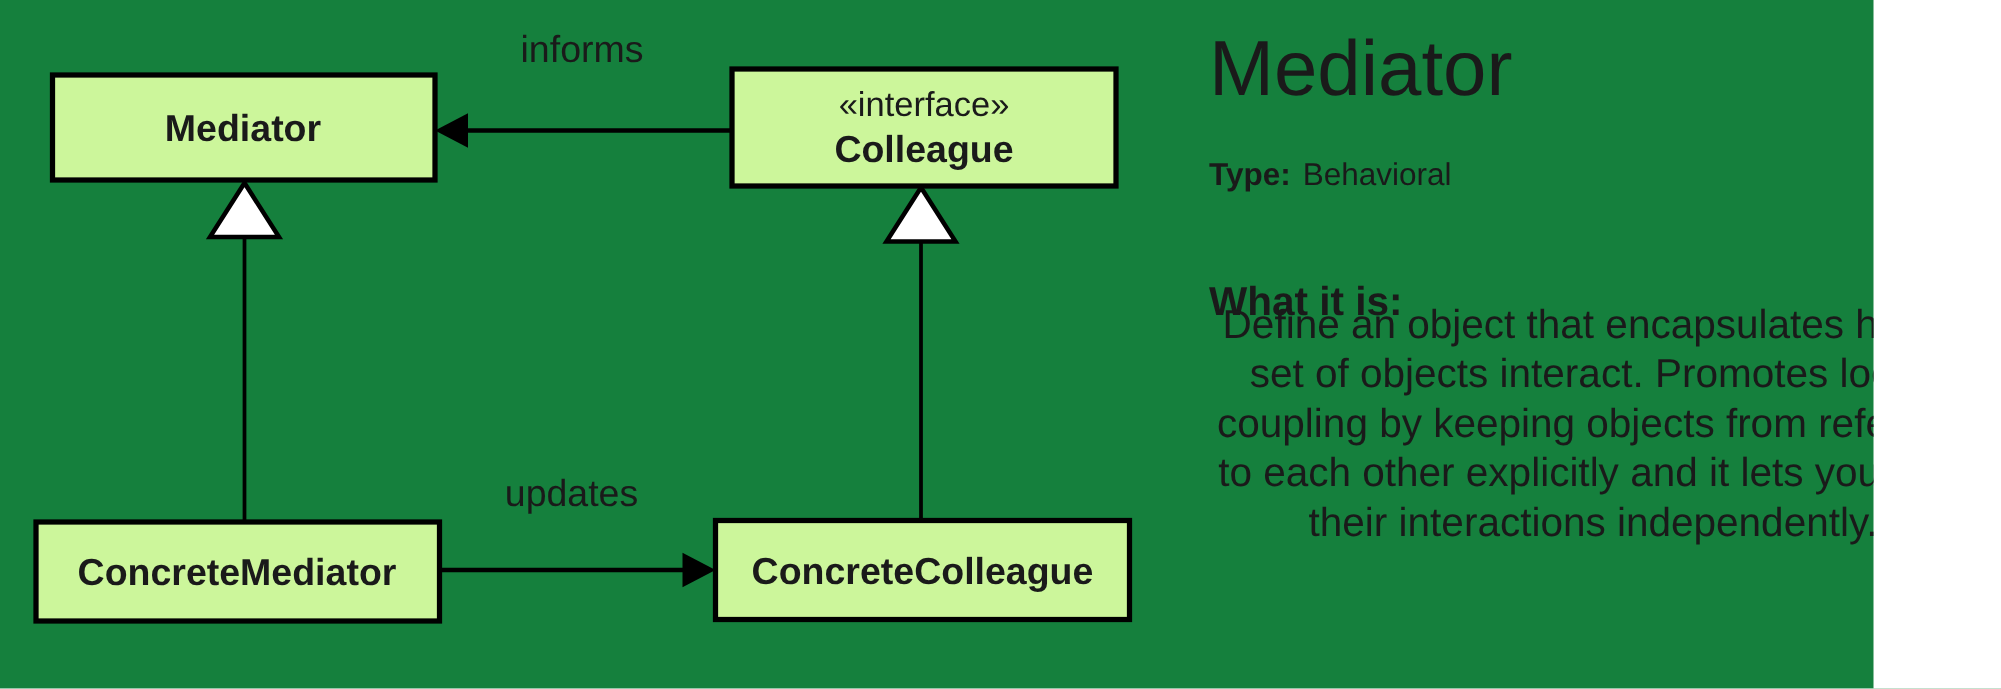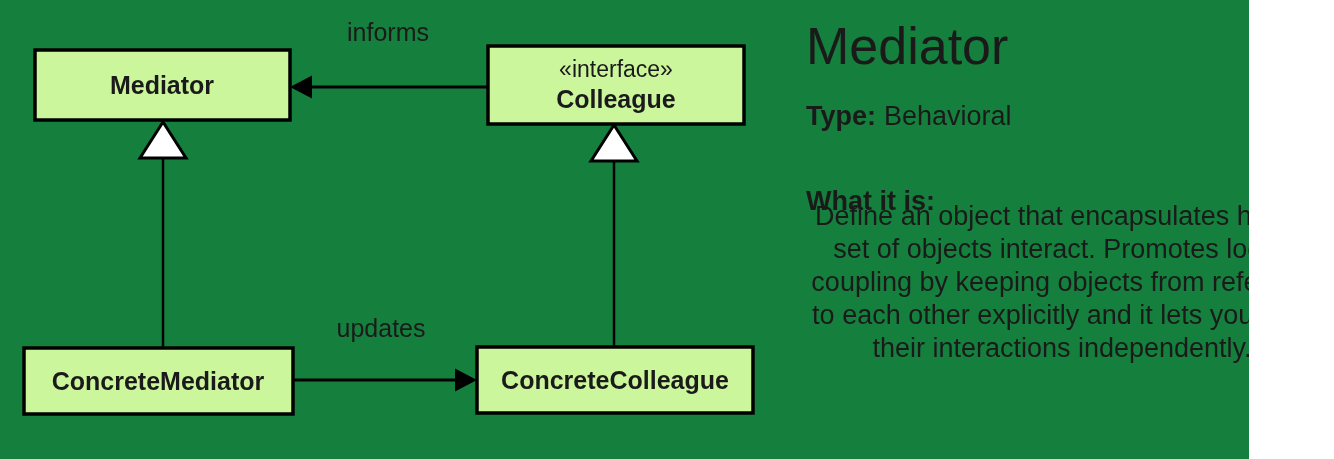--- a/index.html
+++ b/index.html
@@ -49,21 +49,21 @@
     top: 18px;
     font-size: 52px;
     font-weight: normal;
     line-height: 1.1;
     letter-spacing: 0px;
   }
   .type-line {
     position: absolute;
     left: 0;
     top: 100px;
-    font-size: 27px;
+    font-size: 21px;
     line-height: 33px;
   }
   .type-label {
     font-weight: bold;
     margin-right: 8px;
   }
   .what-label {
     position: absolute;
     left: 0;
     top: 185px;

